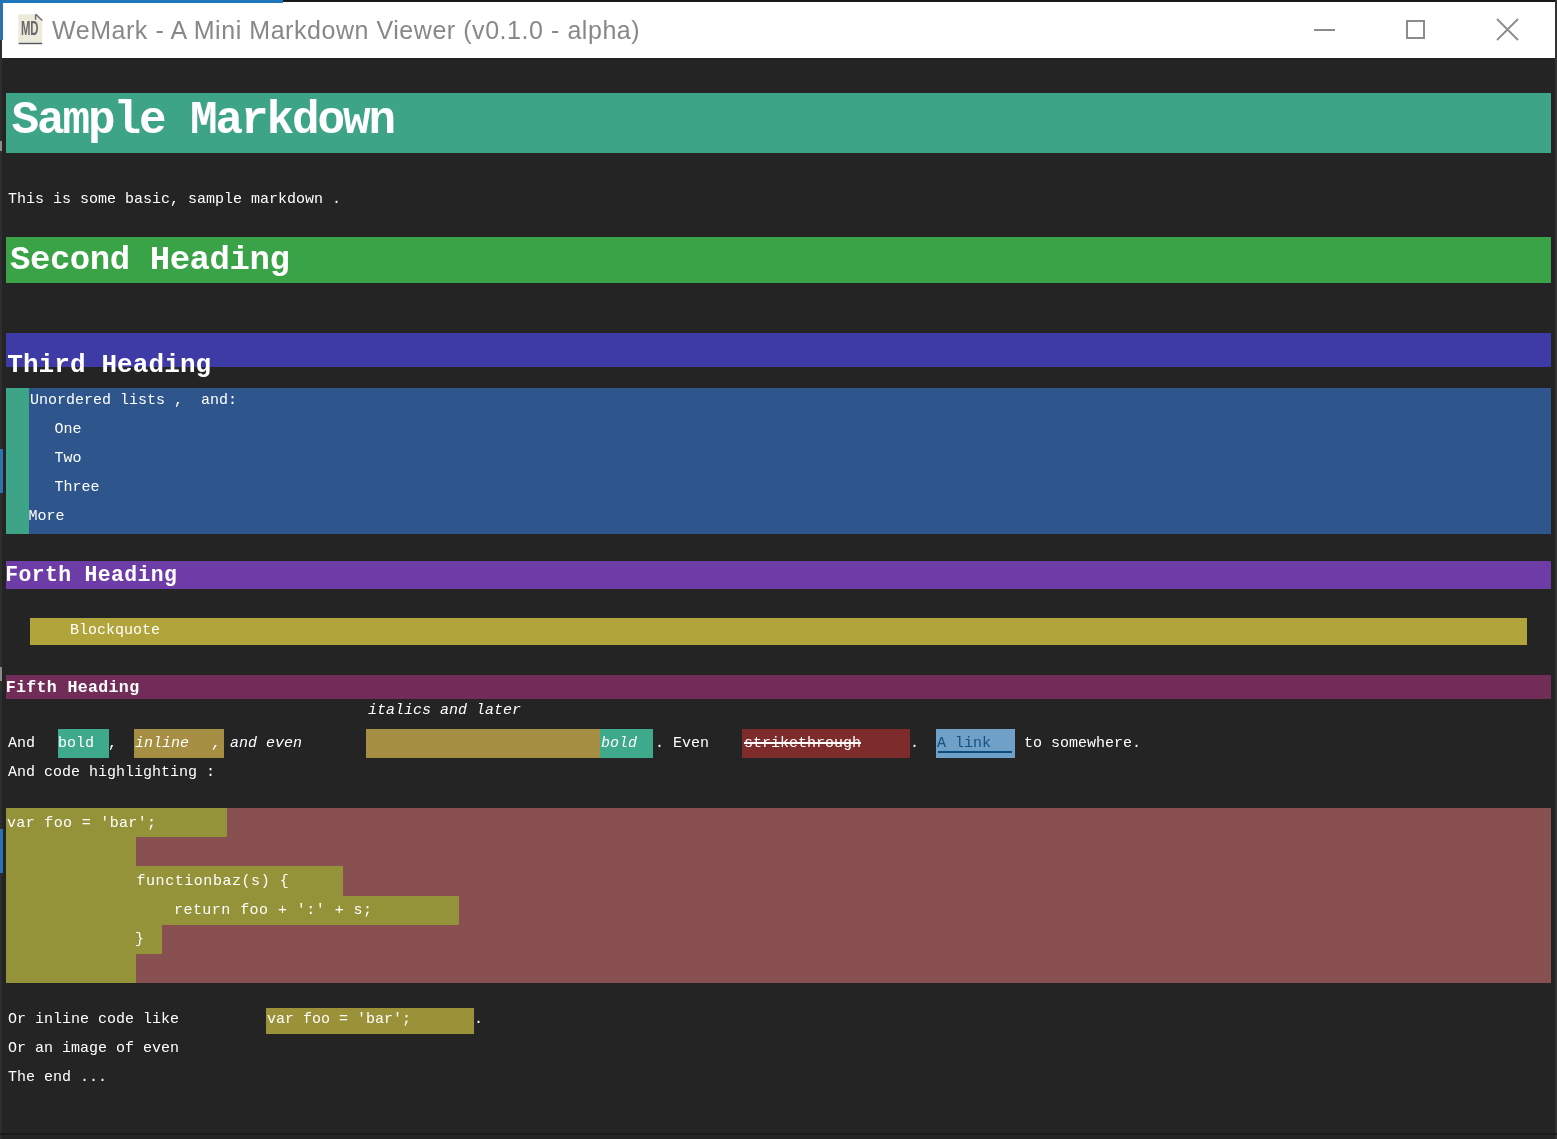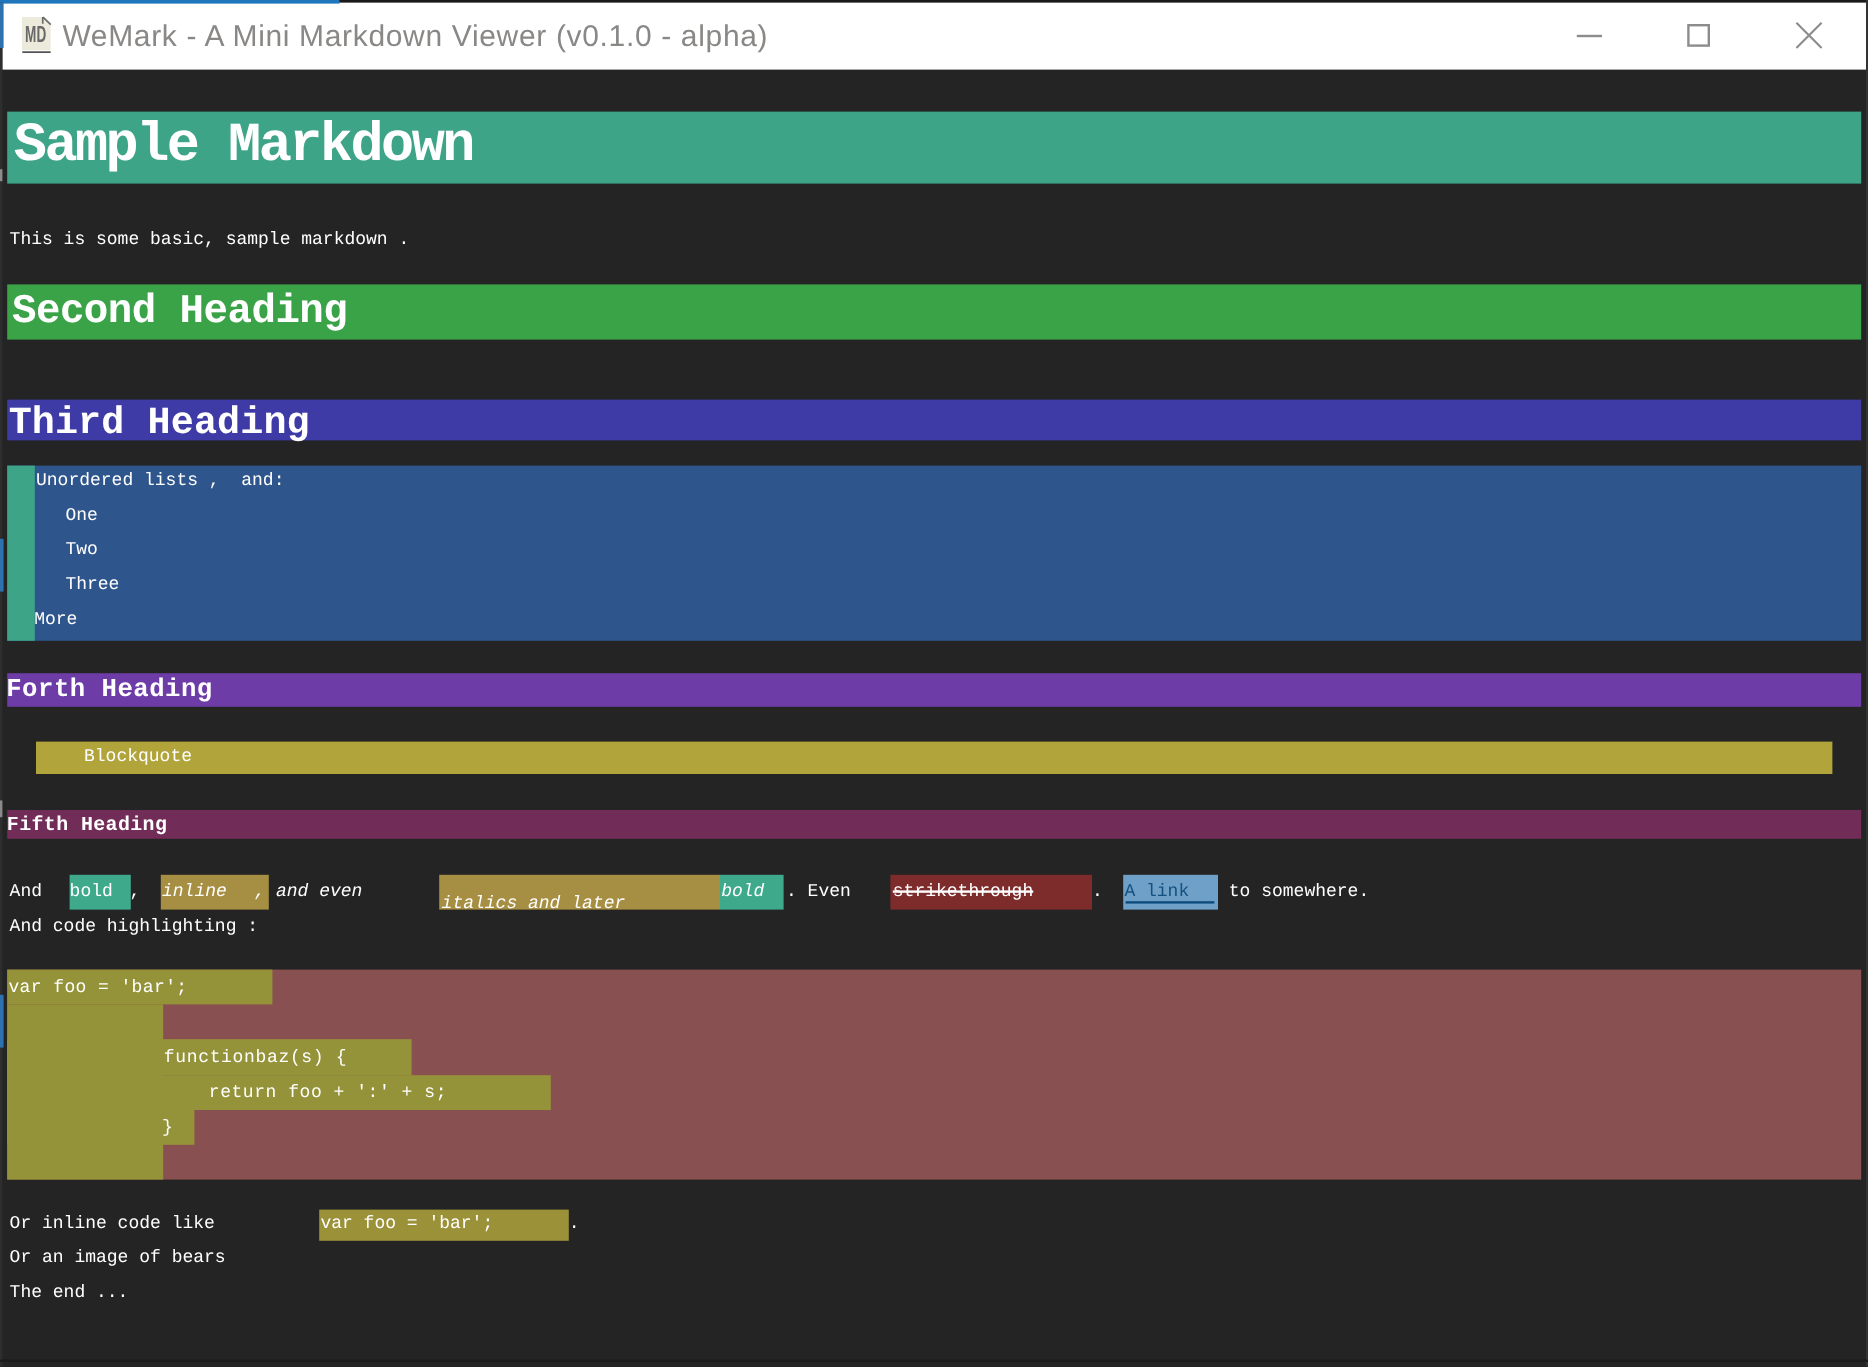--- a/index.html
+++ b/index.html
@@ -47,43 +47,43 @@
 <div class="a" style="left:57.5px;top:728.5px;width:51px;height:29.5px;background:#3fa98c;"></div>
 <div class="a" style="left:134px;top:728.5px;width:90px;height:29.5px;background:#a68e42;"></div>
 <div class="a" style="left:366px;top:728.5px;width:234px;height:29.5px;background:#a68e42;"></div>
 <div class="a" style="left:600px;top:728.5px;width:53px;height:29.5px;background:#3fa98c;"></div>
 <div class="a" style="left:742px;top:728.5px;width:168px;height:29.5px;background:#7d2b2b;"></div>
 <div class="a" style="left:936px;top:728.5px;width:79px;height:29.5px;background:#6fa0c8;"></div>
 <div class="a" style="left:938px;top:750.5px;width:74px;height:2.5px;background:#0f4c7e;"></div>
 <div class="a" style="left:265.5px;top:1007.5px;width:208.5px;height:26.5px;background:#9a9138;"></div>
 <div class="hd" style="left:11.5px;top:94.5px;font-size:46px;line-height:53px;letter-spacing:-2.1px">Sample Markdown</div>
 <div class="hd" style="left:10px;top:240.6px;font-size:34px;line-height:39px;letter-spacing:-0.45px">Second Heading</div>
-<div class="hd" style="left:7.2px;top:338px;font-size:32px;line-height:29px;letter-spacing:0.1px">Third Heading</div>
+<div class="hd" style="left:7.2px;top:351px;font-size:26px;line-height:29px;letter-spacing:0.1px">Third Heading</div>
 <div class="hd" style="left:5.2px;top:562.5px;font-size:21.4px;line-height:25px;letter-spacing:0.4px">Forth Heading</div>
 <div class="hd" style="left:5.7px;top:677.9px;font-size:16.6px;line-height:19px;letter-spacing:0.33px">Fifth Heading</div>
 <div class="m" style="left:8px;top:188.0px;">This is some basic, sample markdown .</div>
 <div class="m" style="left:30px;top:388.5px;">Unordered lists ,  and:</div>
 <div class="m" style="left:54.5px;top:417.7px;">One</div>
 <div class="m" style="left:54.5px;top:446.8px;">Two</div>
 <div class="m" style="left:54.5px;top:475.9px;">Three</div>
 <div class="m" style="left:28.5px;top:505.1px;">More</div>
 <div class="m" style="left:70px;top:619.3px;">Blockquote</div>
 <div class="m" style="left:8px;top:731.5px;">And </div>
 <div class="m" style="left:58px;top:731.5px;"><span class="b">bold</span></div>
 <div class="m" style="left:108px;top:731.5px;">, </div>
 <div class="m" style="left:135px;top:731.5px;"><span class="i">inline</span></div>
 <div class="m" style="left:212px;top:731.5px;font-style:italic;">, and even</div>
-<div class="m" style="left:368px;top:742px;"><span class="i">italics and later</span></div>
+<div class="m" style="left:368px;top:699px;"><span class="i">italics and later</span></div>
 <div class="m" style="left:601px;top:731.5px;"><span class="b i">bold</span></div>
 <div class="m" style="left:655px;top:731.5px;">. Even</div>
 <div class="m" style="left:744px;top:731.5px;text-align:center;"><span style="text-decoration:line-through;text-decoration-thickness:2px">strikethrough</span></div>
 <div class="m" style="left:910px;top:731.5px;">.</div>
 <div class="m" style="left:937px;top:731.5px;"><span style="color:#15517f">A link</span></div>
 <div class="m" style="left:1015px;top:731.5px;"> to somewhere.</div>
 <div class="m" style="left:8px;top:760.6px;">And code highlighting :</div>
 <div class="m" style="left:7px;top:811.5px;letter-spacing:0.33px">var foo = 'bar';</div>
 <div class="m" style="left:136.5px;top:869.7px;letter-spacing:0.55px">functionbaz(s) {</div>
 <div class="m" style="left:174px;top:898.8px;letter-spacing:0.45px">return foo + ':' + s;</div>
 <div class="m" style="left:135px;top:927.9px;">}</div>
 <div class="m" style="left:8px;top:1007.5px;">Or inline code like</div>
 <div class="m" style="left:267px;top:1007.5px;">var foo = 'bar';</div>
 <div class="m" style="left:474px;top:1007.5px;">.</div>
-<div class="m" style="left:8px;top:1036.6px;">Or an image of bears</div>
+<div class="m" style="left:8px;top:1036.6px;">Or an image of even</div>
 <div class="m" style="left:8px;top:1065.7px;">The end ...</div>
 </body></html>

